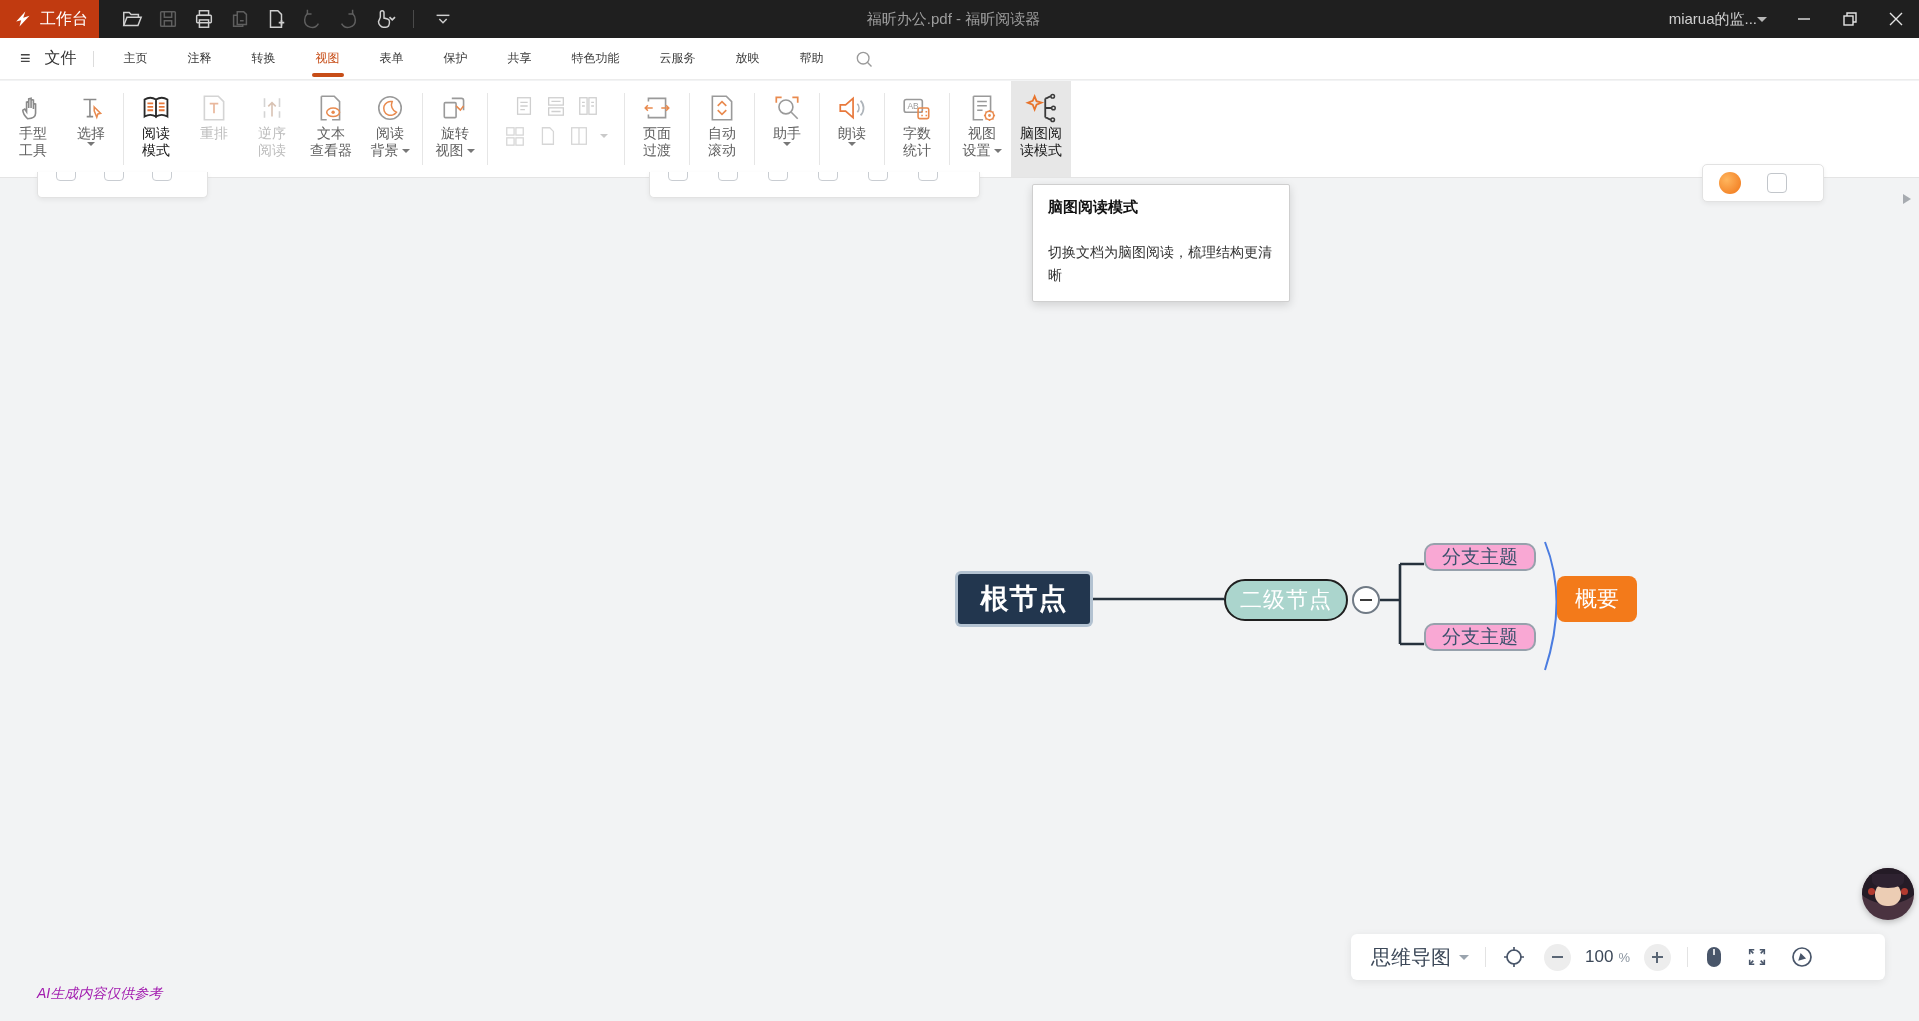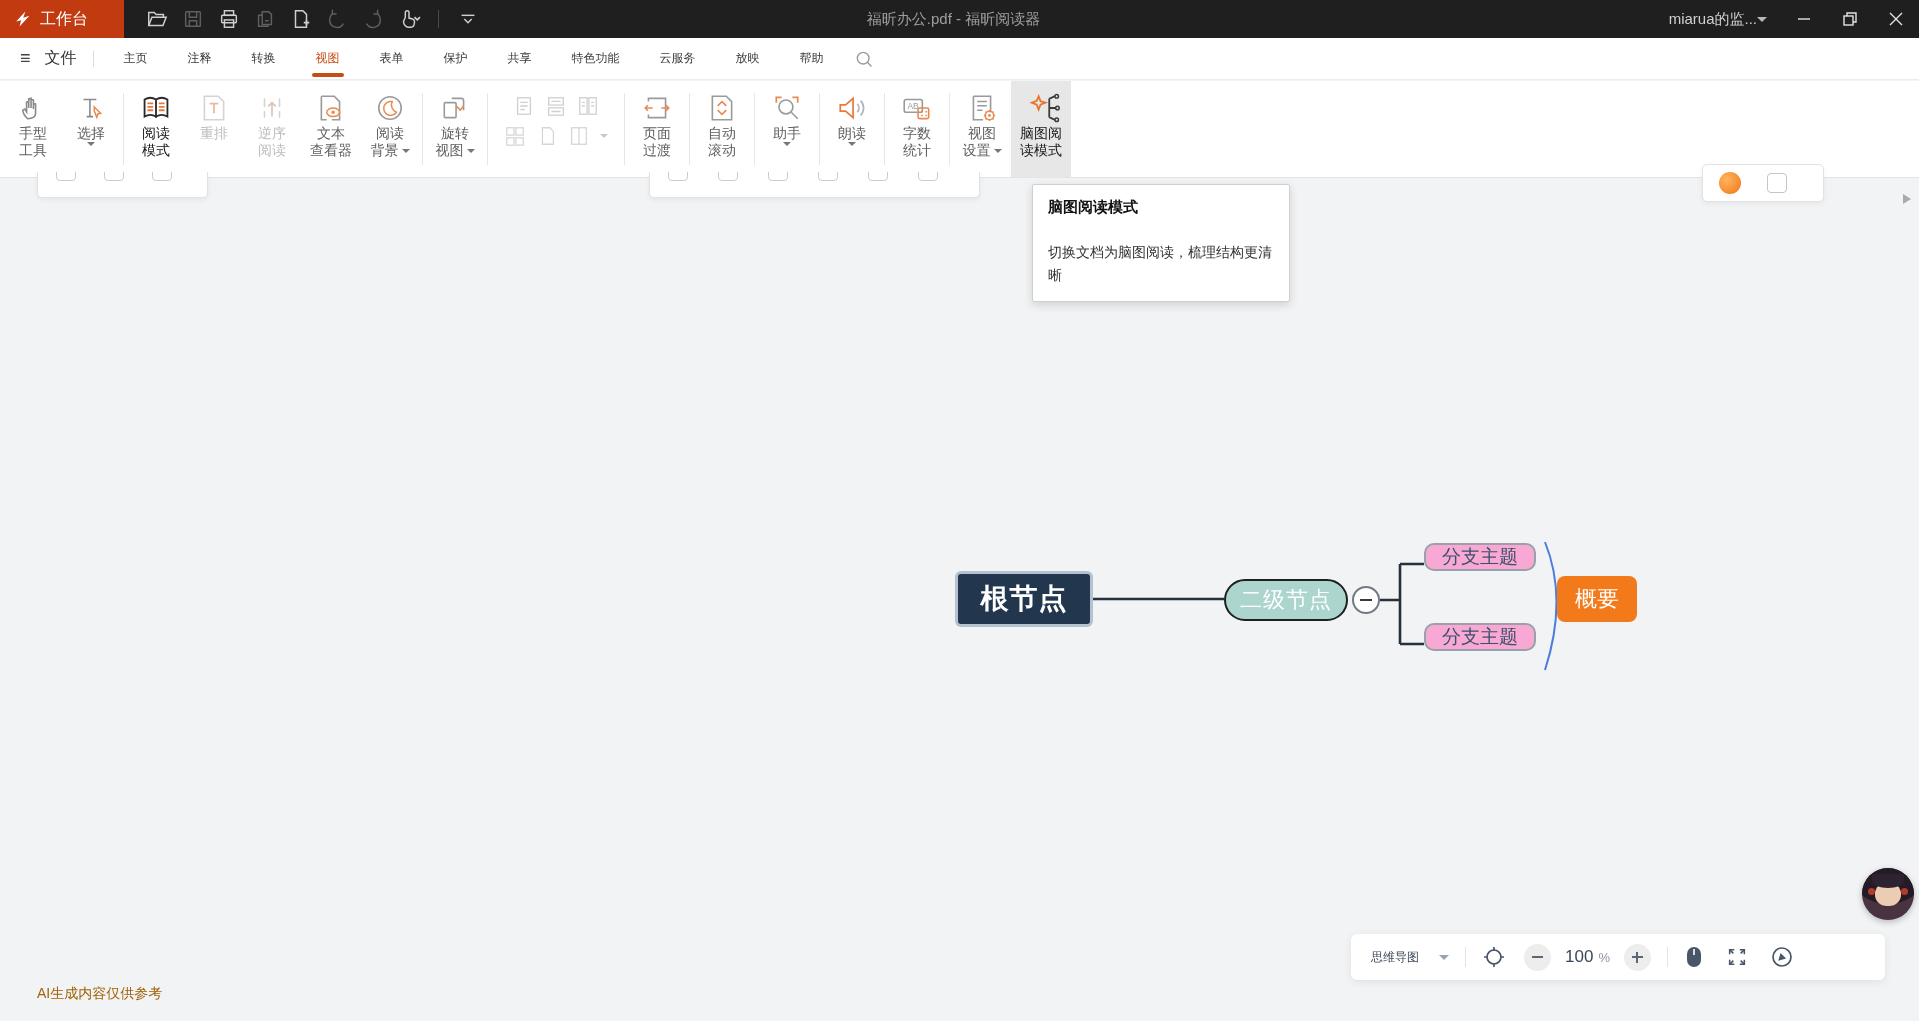--- a/index.html
+++ b/index.html
@@ -2,21 +2,21 @@
 <html><head>
 <meta charset="utf-8">
 <style>
   * { margin:0; padding:0; box-sizing:border-box; }
   html,body { width:1919px; height:1021px; }
   body { font-family:"Liberation Sans","DejaVu Sans",sans-serif; background:#f2f3f4; overflow:hidden; }
   #app { position:relative; width:1919px; height:1021px; background:#f2f3f4; }
 
   
   .titlebar { position:absolute; left:0; top:0; width:100%; height:38px; background:#1f1f1f; display:flex; align-items:center; }
-  .workspace-btn { height:38px; padding:0 36px 0 12px; background:#c13a10; color:#fff; display:flex; align-items:center; gap:8px; font-size:16px; cursor:pointer; }
+  .workspace-btn { height:38px; padding:0 11px 0 12px; background:#c13a10; color:#fff; display:flex; align-items:center; gap:8px; font-size:16px; cursor:pointer; }
   .tb-icons { display:flex; align-items:center; margin-left:18px; gap:6px; }
   .tb-btn { width:30px; height:30px; display:flex; align-items:center; justify-content:center; border-radius:3px; }
   .tb-btn svg { stroke:#cfcfcf; fill:none; stroke-width:1.6; }
   .tb-btn.disabled svg { stroke:#5f5f5f; }
   .tb-sep { width:1px; height:18px; background:#4a4a4a; margin:0 8px; }
   .tb-title { position:absolute; left:0; right:12px; text-align:center; color:#9e9e9e; font-size:15px; pointer-events:none; }
   .tb-right { margin-left:auto; display:flex; align-items:center; }
   .account { color:#d0d0d0; font-size:15px; display:flex; align-items:center; padding:0 14px; cursor:pointer; }
   .chev-down { width:0; height:0; border-left:5px solid transparent; border-right:5px solid transparent; border-top:5px solid #b7b7b7; }
   .win-btn { width:46px; height:38px; display:flex; align-items:center; justify-content:center; }
@@ -33,21 +33,21 @@
   .menu-search { margin-left:10px; cursor:pointer; display:flex; align-items:center; }
   .menu-search svg { stroke:#9a9a9a; fill:none; stroke-width:1.6; }
 
   
   .ribbon { position:absolute; left:0; top:81px; width:100%; height:97px; background:#fff; border-bottom:1px solid #e4e4e4; display:flex; align-items:stretch; padding:0 4px; }
   .ritem { display:flex; flex-direction:column; align-items:center; padding:10px 9px 4px; cursor:pointer; min-width:58px; }
   .ritem .ric { height:34px; display:flex; align-items:center; justify-content:center; }
   .rlbl { font-size:14px; color:#5f5f5f; line-height:17px; white-space:nowrap; display:flex; align-items:center; gap:3px; }
   .ritem.active .rlbl { color:#191919; }
   .ritem.disabled .rlbl { color:#bdbdbd; }
-  .ritem.hilite { background:#e7e7e7;align-items:flex-end; }
+  .ritem.hilite { background:#e7e7e7; }
   .rsep { width:1px; background:#e6e6e6; margin:12px 3px; }
   .dd { width:0; height:0; border-left:4px solid transparent; border-right:4px solid transparent; border-top:4px solid #777; display:inline-block; }
   .disabled .dd { border-top-color:#c9c9c9; }
   .layout-grid { display:flex; flex-direction:column; gap:8px; padding:14px 8px 0; }
   .lg-row { display:flex; gap:10px; align-items:center; }
 
   
   .canvas { position:absolute; left:0; top:178px; width:100%; bottom:0; background:#f2f3f4; }
 
   .float-frag { position:absolute; background:#fff; border:1px solid #e2e2e2; border-top:none; border-radius:0 0 5px 5px; box-shadow:0 2px 5px rgba(0,0,0,.06); overflow:hidden; display:flex; align-items:flex-start; }
@@ -66,25 +66,25 @@
   .mm-node { position:absolute; display:flex; align-items:center; justify-content:center; cursor:pointer; }
   .mm-root { left:958px; top:396px; width:132px; height:50px; background:#22364e; color:#fff; font-size:28px; font-weight:bold; border-radius:3px; box-shadow:0 0 0 3px #b3c2d1; letter-spacing:1px; }
   .mm-second { left:1224px; top:401px; width:124px; height:42px; background:#abd5cd; border:2.5px solid #1f1f1f; border-radius:21px; color:#fff; font-size:22px; letter-spacing:1px; }
   .mm-branch { width:112px; height:28px; background:#f9a8d4; border:2px solid #97a1ac; border-radius:10px; color:#39506b; font-size:19px; }
   .mm-branch.b1 { left:1424px; top:365px; }
   .mm-branch.b2 { left:1424px; top:445px; }
   .mm-summary { left:1557px; top:398px; width:80px; height:46px; background:#f37a1a; border-radius:8px; color:#fff; font-size:22px; }
   .mm-minus { left:1352px; top:408px; width:28px; height:28px; background:#fff; border:2px solid #707a85; border-radius:50%; }
   .mm-minus::after { content:""; width:12px; height:2.4px; background:#3b3b3b; }
 
-  .ai-note { position:absolute; left:37px; bottom:18px; font-size:14px; color:#a16207; }
+  .ai-note { position:absolute; left:37px; bottom:18px; font-size:14px; color:#a21caf;font-style:italic; }
 
   
   .zoombar { position:absolute; left:1351px; top:756px; width:534px; height:46px; background:#fff; border-radius:6px; box-shadow:0 2px 8px rgba(0,0,0,.08); display:flex; align-items:center; padding:0 20px; }
-  .zb-mode { font-size:12px; color:#3c4858; display:flex; align-items:center; gap:20px; cursor:pointer; }
+  .zb-mode { font-size:20px; color:#3c4858; display:flex; align-items:center; gap:8px; cursor:pointer; }
   .zb-chev { width:0; height:0; border-left:5px solid transparent; border-right:5px solid transparent; border-top:5px solid #9aa4ae; }
   .zb-sep { width:1px; height:20px; background:#e3e3e3; margin:0 16px; }
   .zb-icbtn { display:flex; align-items:center; justify-content:center; cursor:pointer; }
   .zb-icbtn svg { stroke:#49566a; fill:none; stroke-width:1.7; }
   .zb-circle { width:27px; height:27px; border-radius:50%; background:#ededed; display:flex; align-items:center; justify-content:center; cursor:pointer; position:relative; }
   .zb-circle .bar { width:11px; height:2px; background:#5a6675; }
   .zb-circle .vbar { position:absolute; width:2px; height:11px; background:#5a6675; }
   .zb-zoom { font-size:17px; color:#3c4858; margin:0 14px; }
   .zb-zoom .pct { font-size:13px; color:#8b95a0; margin-left:5px; }
 

